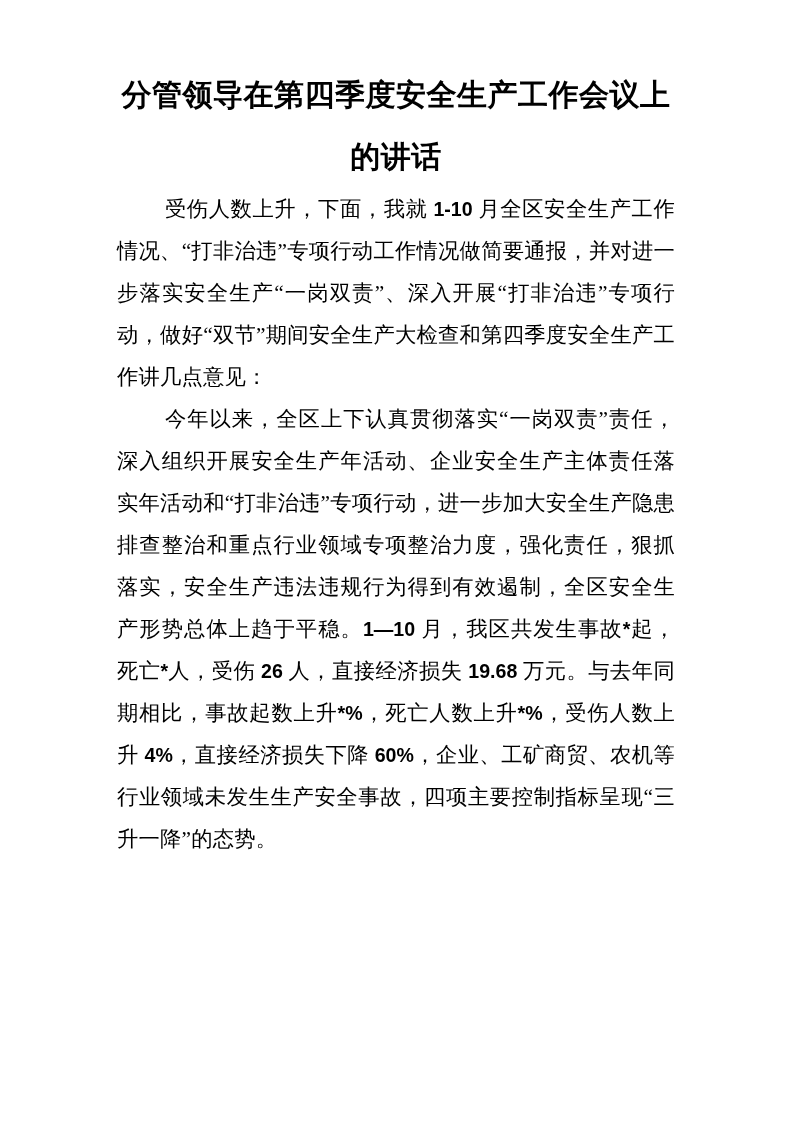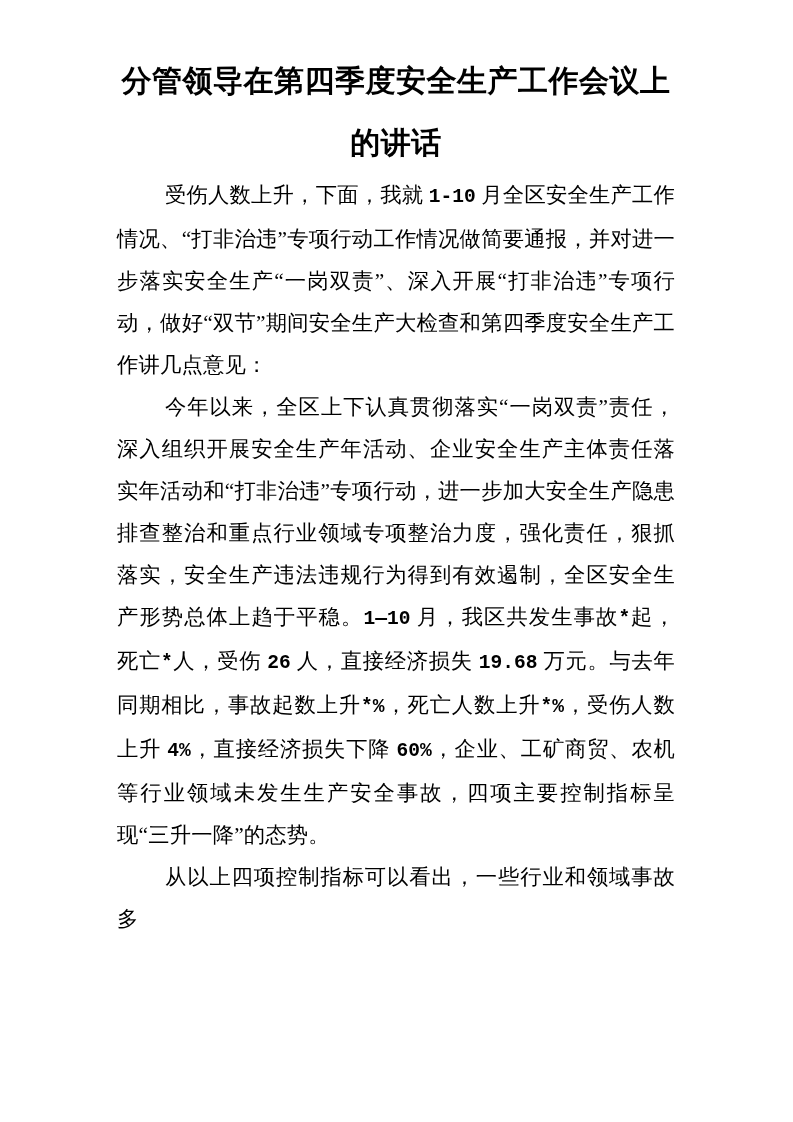--- a/index.html
+++ b/index.html
@@ -8,21 +8,21 @@
     background: #ffffff;
   }
   .page {
     position: relative;
     width: 793px;
     height: 1122px;
     margin: 0 auto;
     background: #ffffff;
     color: #000000;
     box-sizing: border-box;
-    padding: 50px 118px 0 117px;
+    padding: 64px 118px 0 117px;
     overflow: hidden;
     font-family: "Liberation Serif", "DejaVu Serif", serif;
   }
   .doc-title {
     margin: 0;
     font-size: 30px;
     font-weight: bold;
     line-height: 62px;
     text-align: center;
     letter-spacing: 0.5px;
@@ -33,29 +33,28 @@
   .doc-p {
     margin: 0;
     font-size: 21.3px;
     line-height: 42px;
     text-align: justify;
     text-justify: inter-character;
     text-indent: 48px;
     letter-spacing: 0.2px;
   }
   .num {
-    font-family: Liberation Mono, monospace;
+    font-family: Liberation Sans, sans-serif;
     font-weight: bold;
     font-size: 0.92em;
     letter-spacing: 0;
   }
 </style>
 </head>
 <body>
 
 <div class="page">
   <h1 class="doc-title">分管领导在第四季度安全生产工作会议上的讲话</h1>
   <div class="doc-body">
       <p class="doc-p"><span>受伤人数上升，下面，我就 </span><span class="num">1-10</span><span> 月全区安全生产工作情况、“打非治违”专项行动工作情况做简要通报，并对进一步落实安全生产“一岗双责”、深入开展“打非治违”专项行动，做好“双节”期间安全生产大检查和第四季度安全生产工作讲几点意见：</span></p>
       <p class="doc-p"><span>今年以来，全区上下认真贯彻落实“一岗双责”责任，深入组织开展安全生产年活动、企业安全生产主体责任落实年活动和“打非治违”专项行动，进一步加大安全生产隐患排查整治和重点行业领域专项整治力度，强化责任，狠抓落实，安全生产违法违规行为得到有效遏制，全区安全生产形势总体上趋于平稳。</span><span class="num">1—10</span><span> 月，我区共发生事故</span><span class="num">*</span><span>起，死亡</span><span class="num">*</span><span>人，受伤 </span><span class="num">26</span><span> 人，直接经济损失 </span><span class="num">19.68</span><span> 万元。与去年同期相比，事故起数上升</span><span class="num">*%</span><span>，死亡人数上升</span><span class="num">*%</span><span>，受伤人数上升 </span><span class="num">4%</span><span>，直接经济损失下降 </span><span class="num">60%</span><span>，企业、工矿商贸、农机等行业领域未发生生产安全事故，四项主要控制指标呈现“三升一降”的态势。</span></p>
-      <p class="doc-p"><span>从以上四项控制指标可以看出，一些行业和领域事故多</span></p>
     </div>
 </div>
 
 </body></html>

